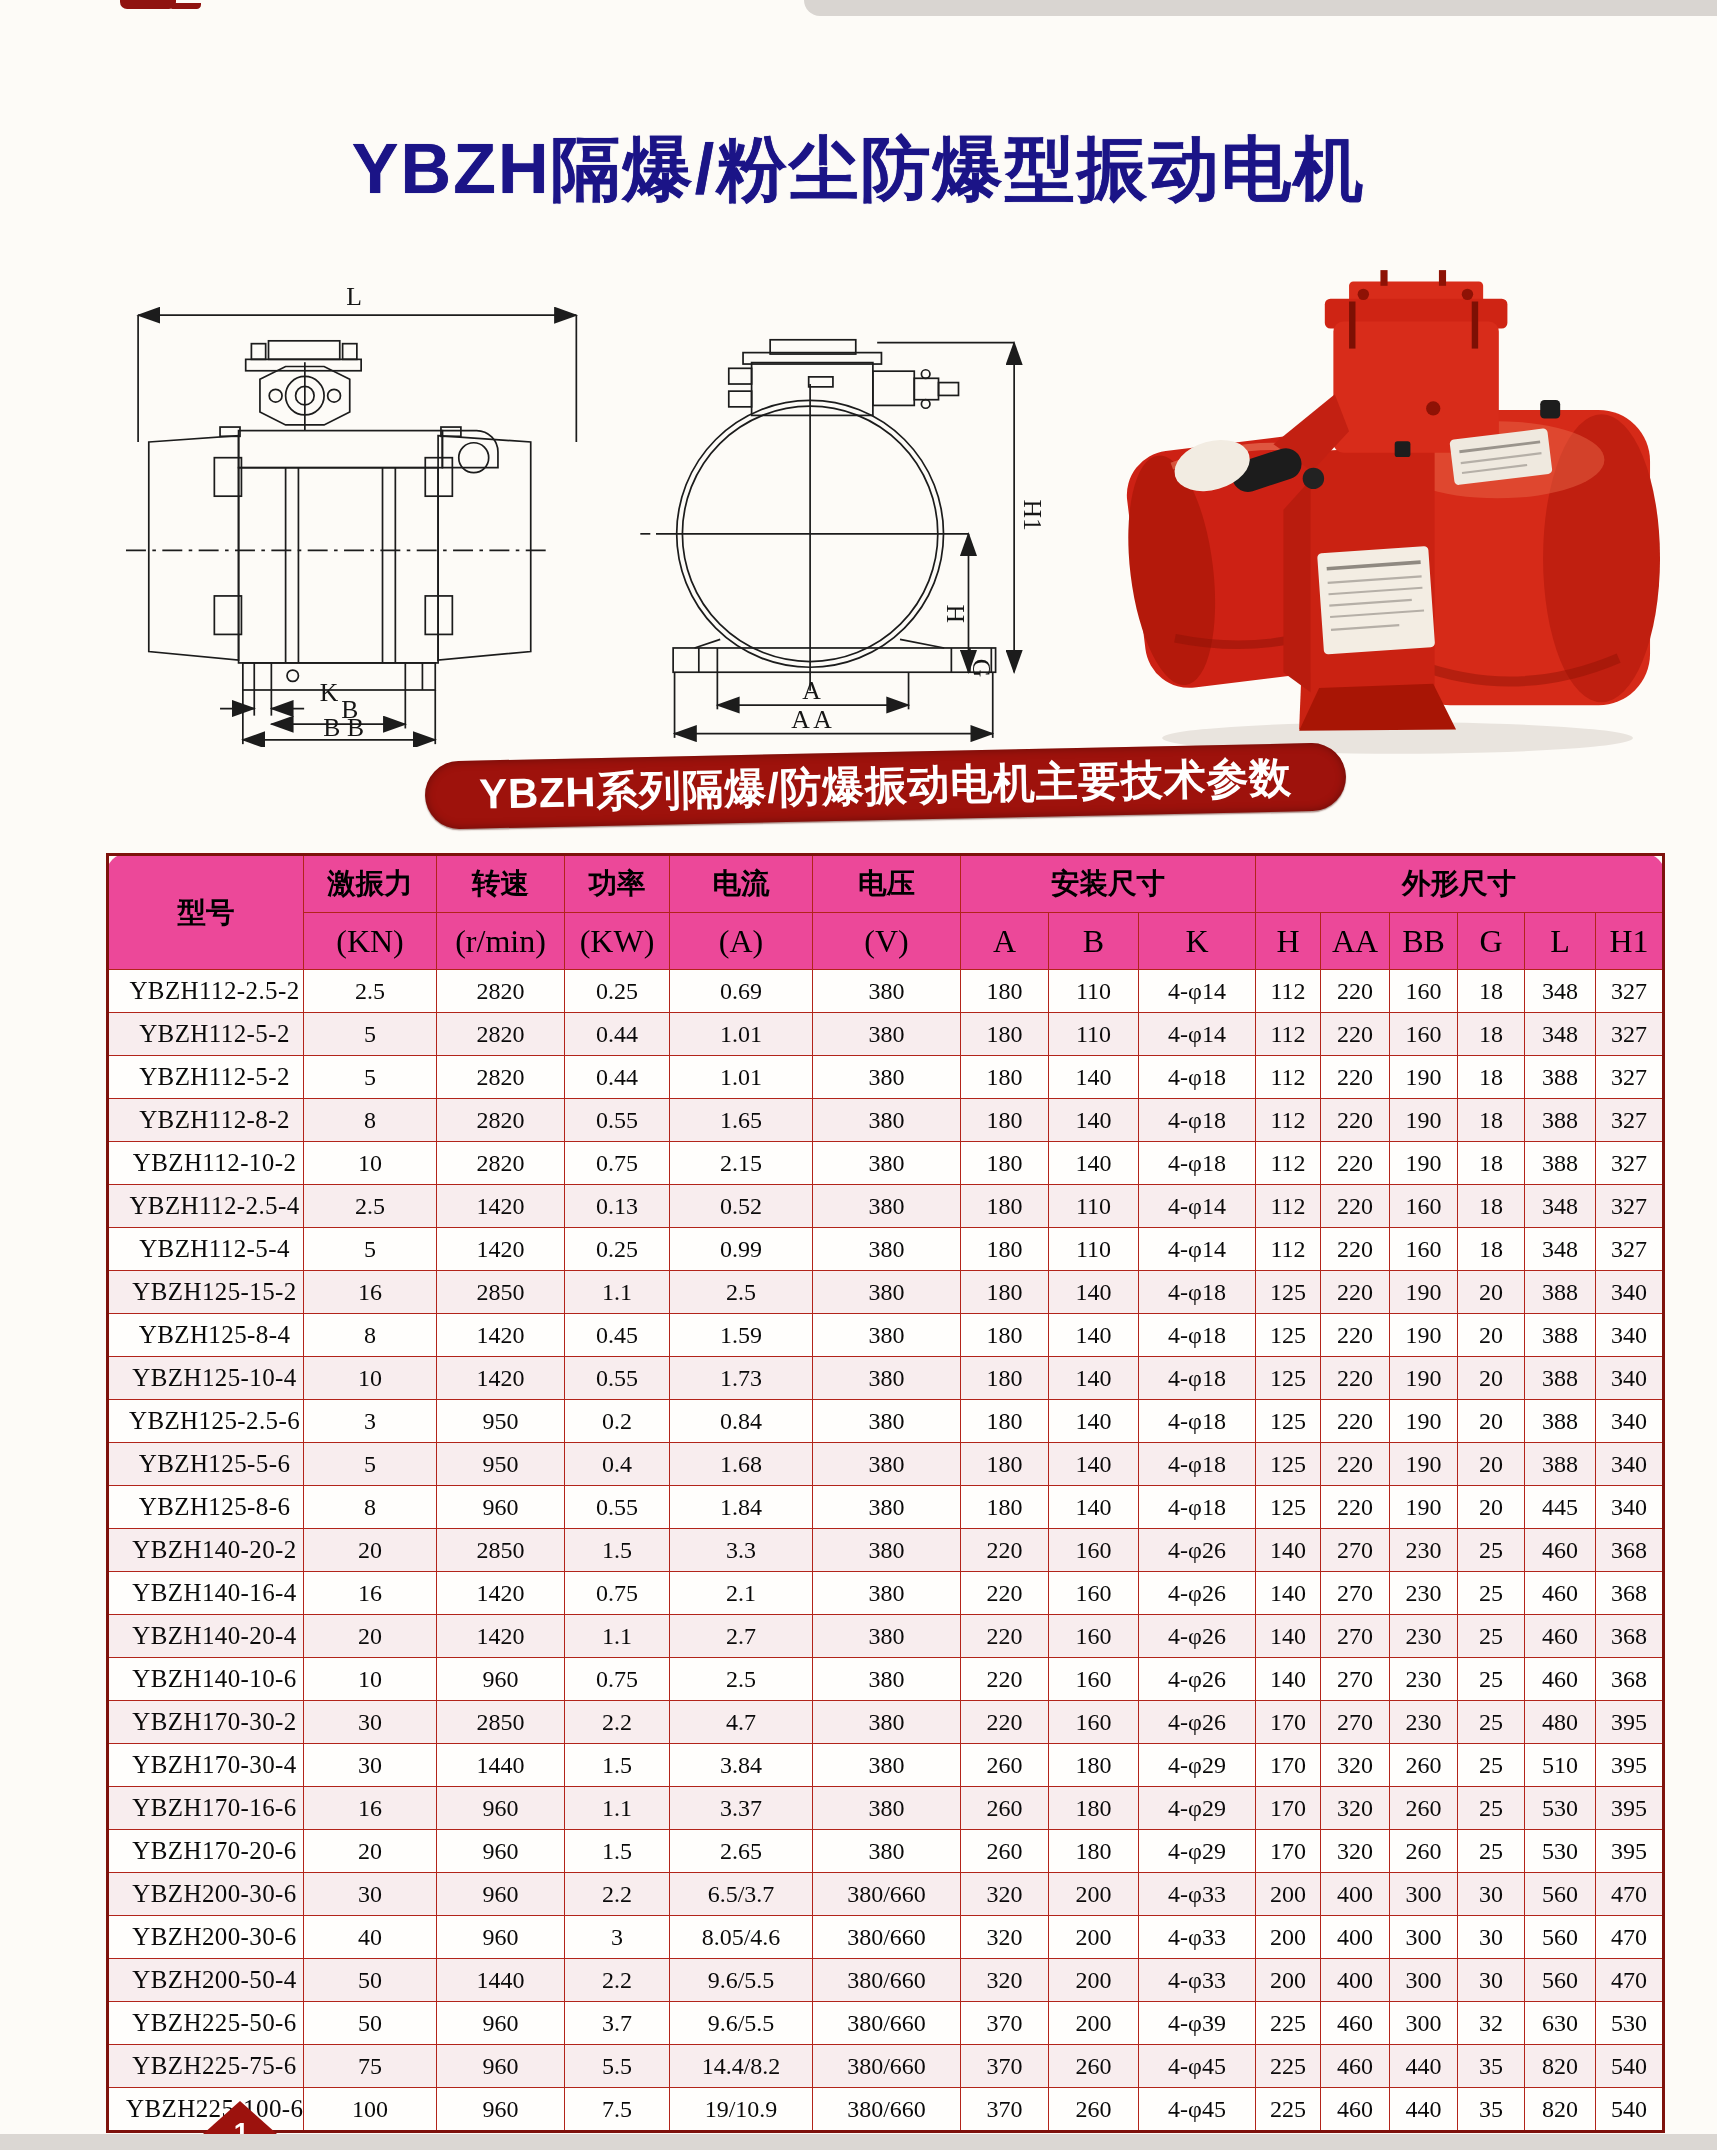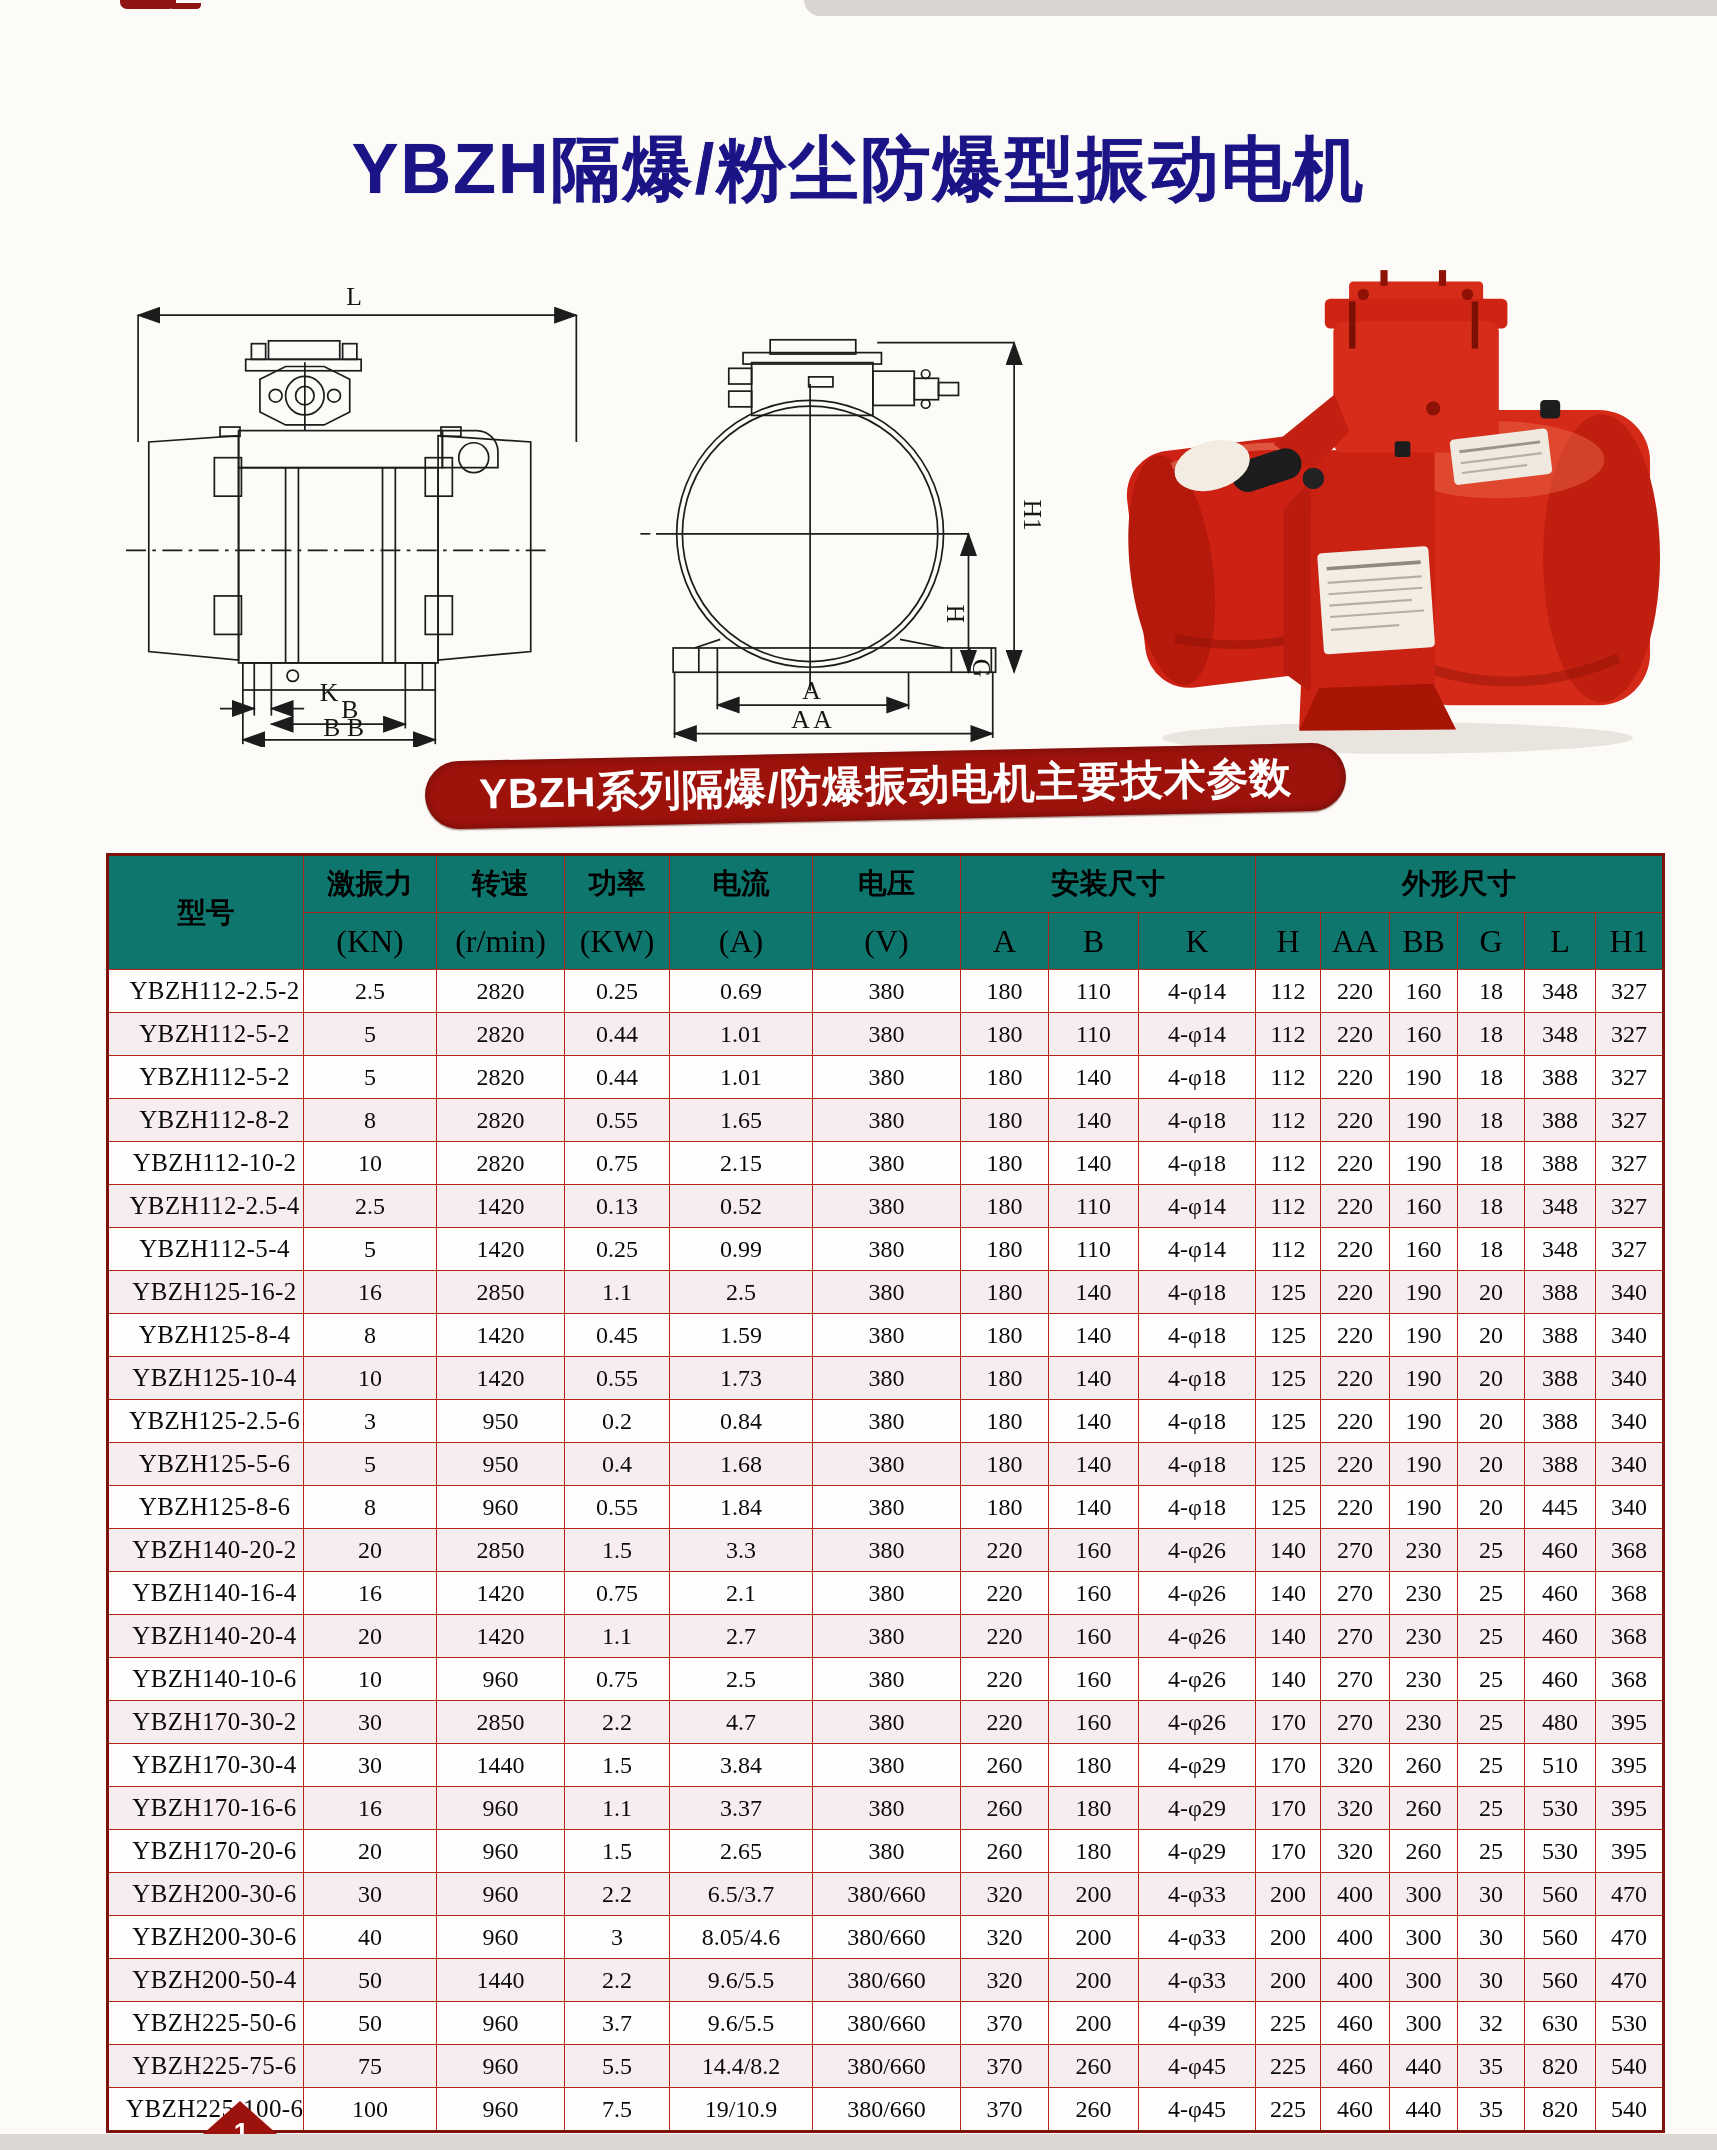--- a/index.html
+++ b/index.html
@@ -46,21 +46,21 @@
     box-shadow:0 1.4px 1.4px rgba(70,10,5,.45), inset 0 0 10px rgba(0,0,0,.35);
   }
   .params-banner span{
     color:#ffffff;font-weight:bold;font-size:42px;letter-spacing:0.7px;
     font-family:"Liberation Sans","DejaVu Sans",sans-serif;
     white-space:nowrap;
   }
 
   
   .table-wrap{position:absolute;left:106px;top:853px;width:1562px;}
-  table{border-collapse:collapse;table-layout:fixed;width:1557px;background:#0f766e;}
+  table{border-collapse:collapse;table-layout:fixed;width:1557px;background:#ec4899;border-radius:22px;}
   th,td{
     border:1.8px solid #b2241a;
     text-align:center;vertical-align:middle;
     font-family:"Liberation Serif","DejaVu Serif",serif;
     padding:0;
     overflow:hidden;white-space:nowrap;
   }
   table{border:3.6px solid #7e120c;}
   thead th{font-weight:bold;color:#000;}
   .hrow1 th{height:56px;font-size:28.5px;}
@@ -446,21 +446,21 @@
             <td>110</td>
             <td>4-φ14</td>
             <td>112</td>
             <td>220</td>
             <td>160</td>
             <td>18</td>
             <td>348</td>
             <td>327</td>
           </tr>
           <tr>
-            <td class="model">YBZH125-16-2</td>
+            <td class="model">YBZH125-15-2</td>
             <td>16</td>
             <td>2850</td>
             <td>1.1</td>
             <td>2.5</td>
             <td>380</td>
             <td>180</td>
             <td>140</td>
             <td>4-φ18</td>
             <td>125</td>
             <td>220</td>

